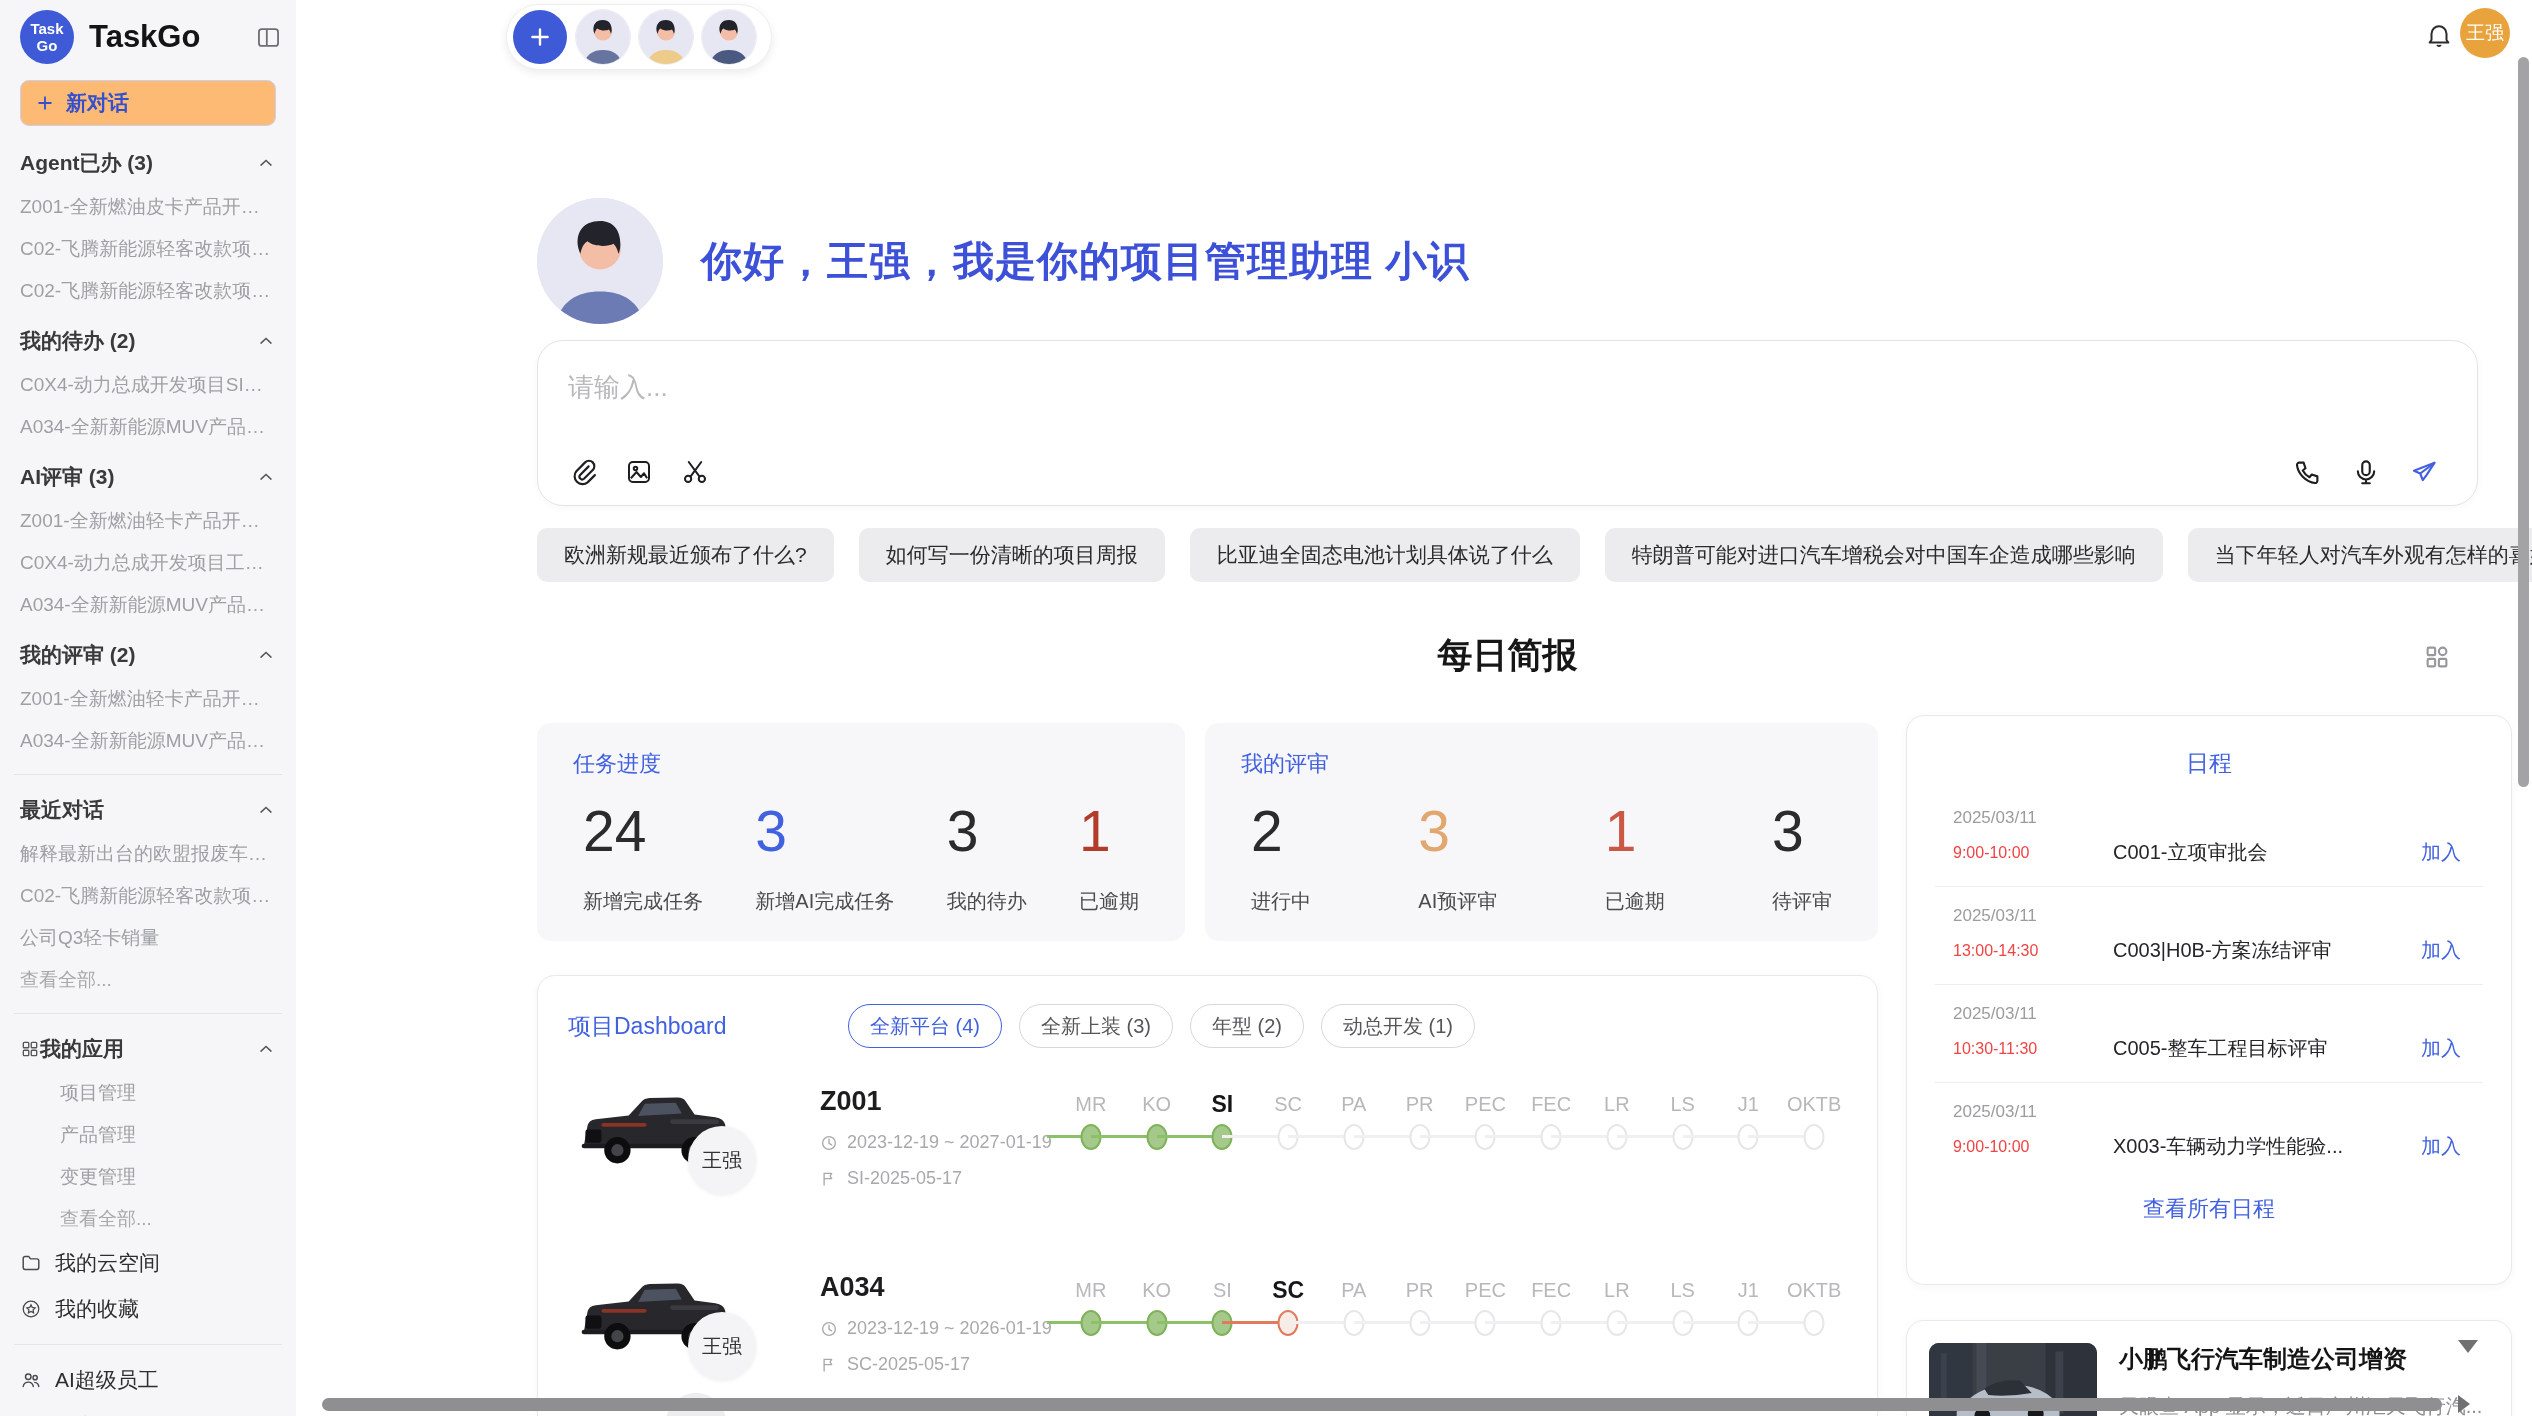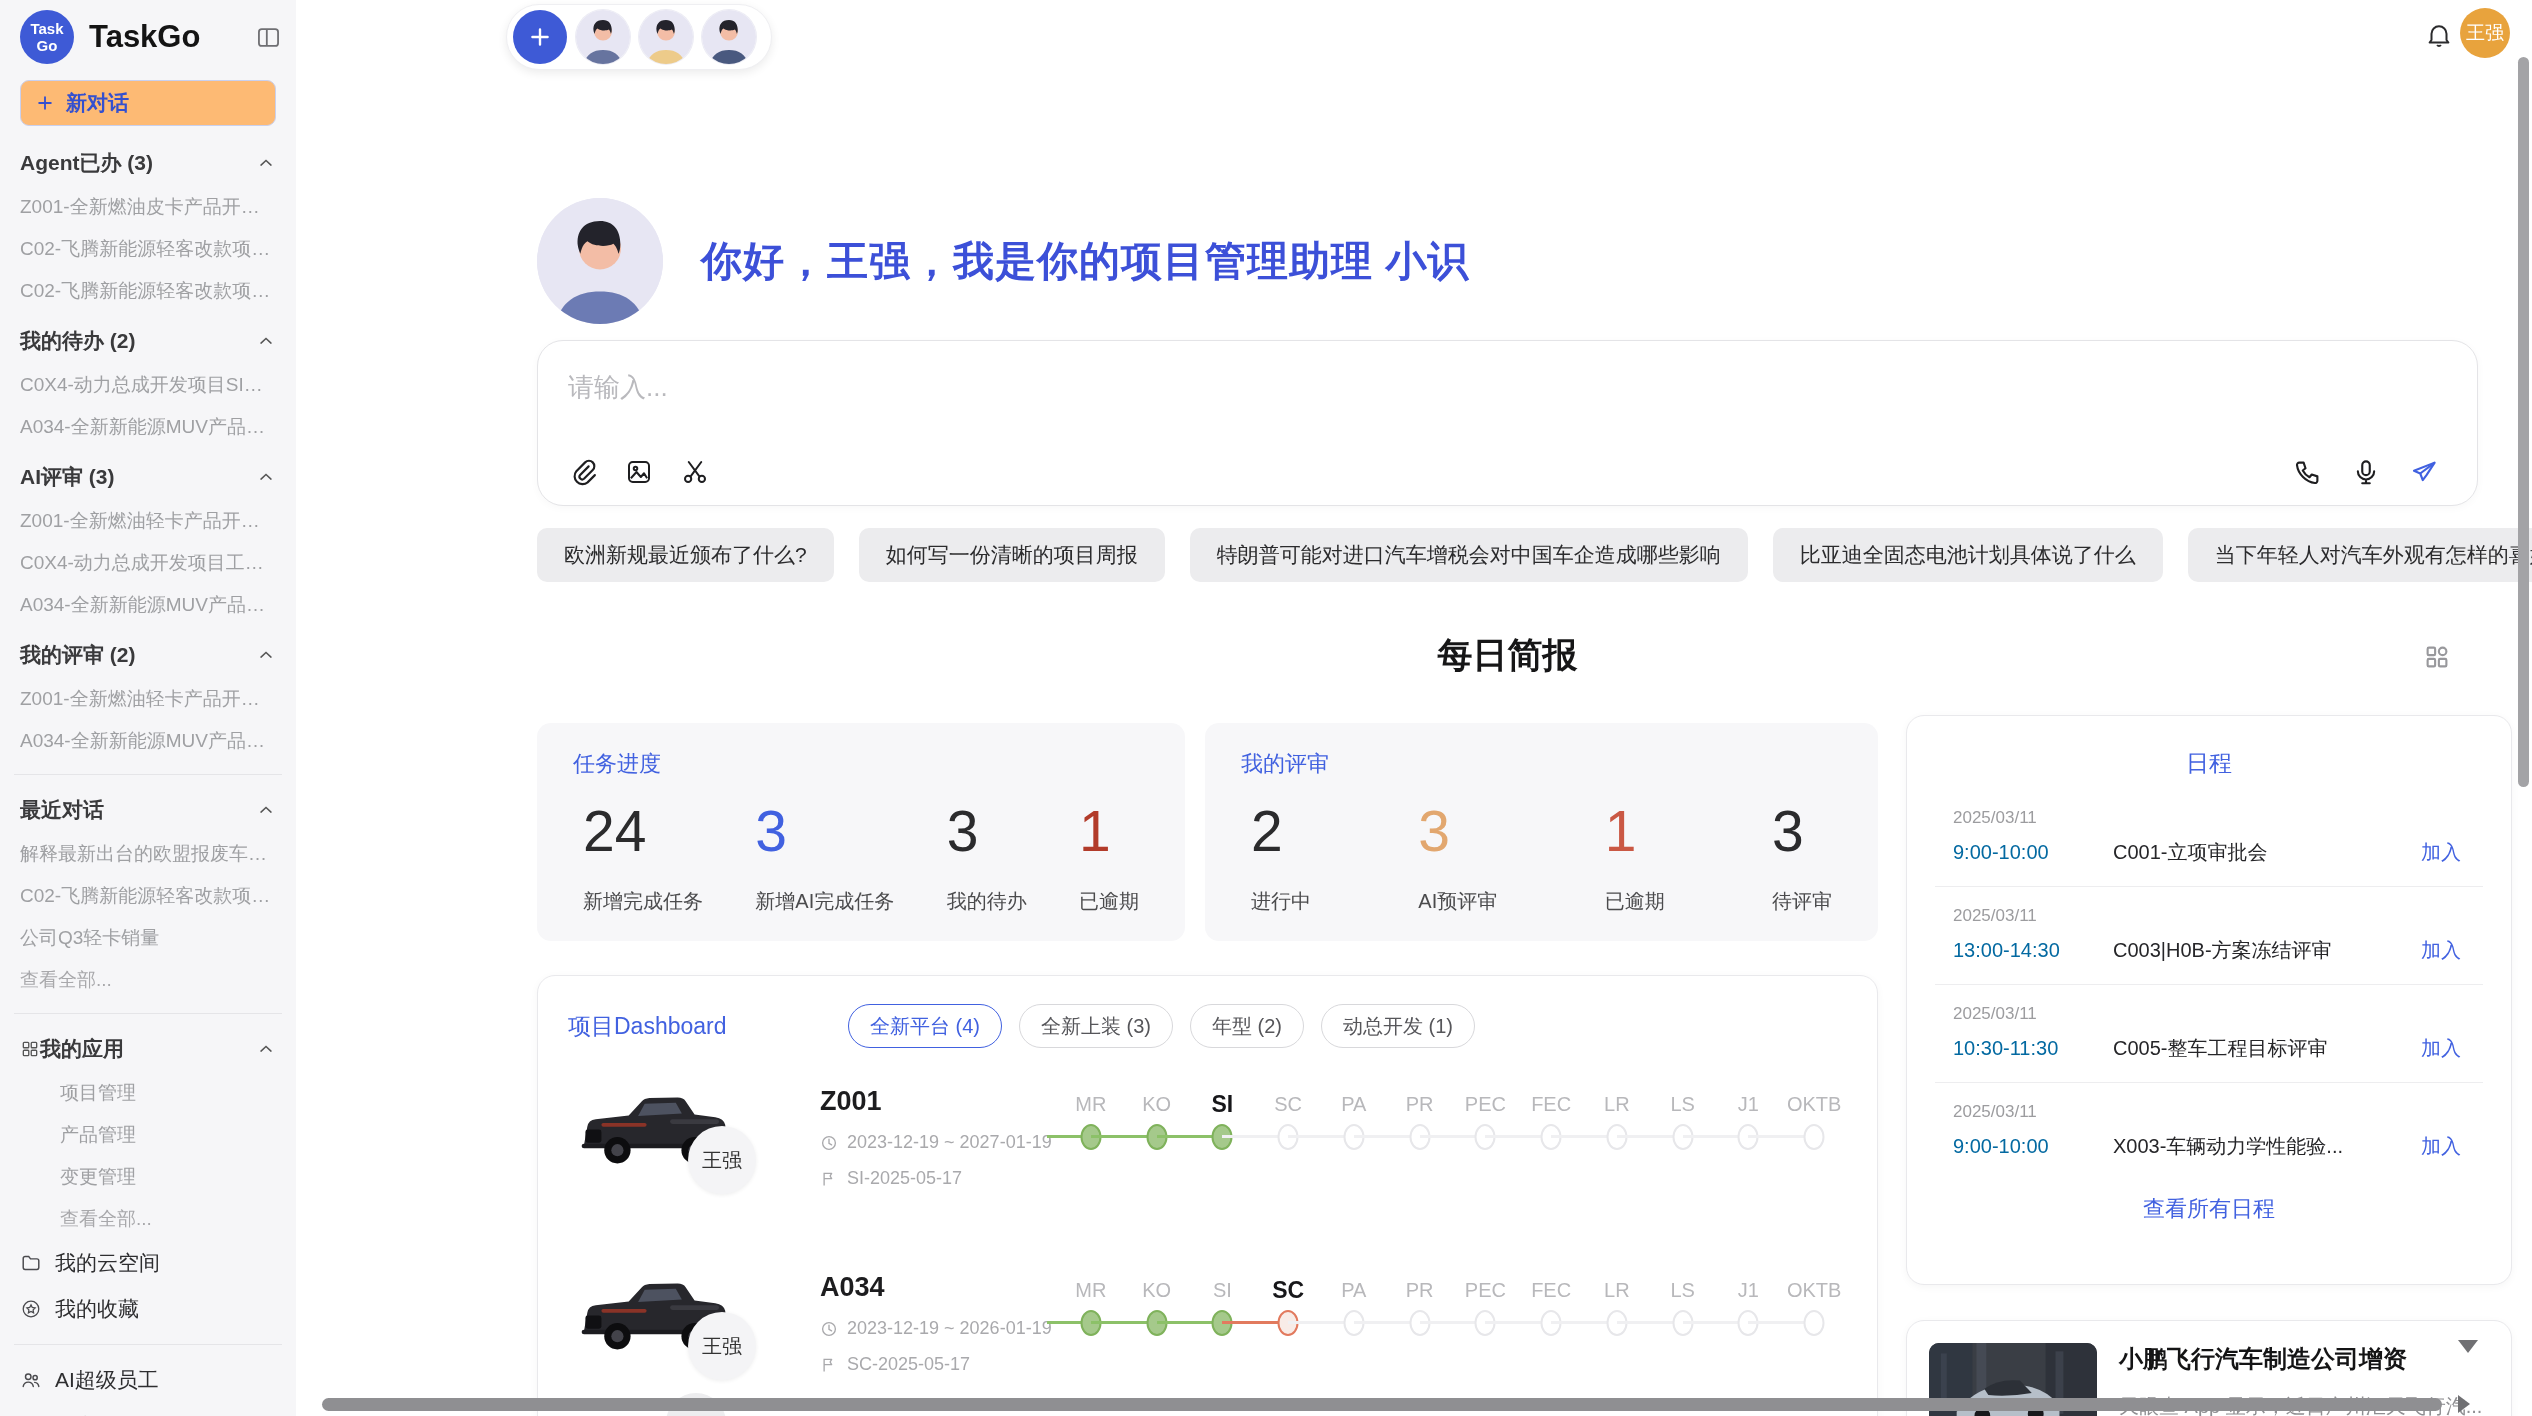--- a/index.html
+++ b/index.html
@@ -98,21 +98,21 @@
   .dot.overdue { background:#f8ece7; border-color:#e27a5e; }
   .ghost-badge { position:absolute; left:128px; top:417px; width:60px; height:60px; border-radius:50%; background:#ededef; }
 
   
   .sched-card { position:absolute; left:1906px; top:715px; width:606px; height:570px; background:#fff; border:1px solid #e9e9ec; border-radius:18px; box-shadow:0 2px 8px rgba(0,0,0,.04); padding-top:32px; overflow:hidden; }
   .sched-title { text-align:center; color:#4161e0; font-size:23px; }
   #sched-list { margin-top:14px; }
   .sched-item { padding:15px 50px 16px 46px; }
   .s-date { font-size:17px; color:#9c9c9f; }
   .s-main { display:flex; align-items:center; margin-top:11px; }
-  .s-time { width:160px; font-size:20px; color:#0369a1; }
+  .s-time { width:160px; font-size:16px; color:#ef4444; }
   .s-name { flex:1; font-size:20px; color:#262629; }
   .s-join { font-size:20px; color:#4161e0; cursor:pointer; }
   .s-div { height:1px; background:#ededef; margin:4px 28px; }
   .sched-footer { text-align:center; color:#4161e0; font-size:22px; margin-top:18px; cursor:pointer; }
 
   
   .news-card { position:absolute; left:1906px; top:1320px; width:606px; height:150px; background:#fff; border:1px solid #e9e9ec; border-radius:18px; box-shadow:0 2px 8px rgba(0,0,0,.04); padding:22px; display:flex; gap:22px; overflow:hidden; cursor:pointer; }
   .news-img { width:168px; height:100px; border-radius:10px; overflow:hidden; flex:0 0 168px; }
   .news-img svg { display:block; width:100%; height:100%; }
   .news-title { font-size:24px; font-weight:700; color:#141415; }
@@ -362,22 +362,22 @@
           <path d="M20.5 4.5L4 11l5 2.2 2 5.3 3-4 6.5-10z"></path>
           <path d="M9 13.2l11.5-8.7"></path>
         </svg>
       </span>
   </div>
 </div>
 
 <div id="chips">
     <div class="chip">欧洲新规最近颁布了什么?</div>
     <div class="chip">如何写一份清晰的项目周报</div>
+    <div class="chip">比亚迪全固态电池计划具体说了什么</div>
     <div class="chip">特朗普可能对进口汽车增税会对中国车企造成哪些影响</div>
-    <div class="chip">比亚迪全固态电池计划具体说了什么</div>
     <div class="chip">当下年轻人对汽车外观有怎样的喜好趋势</div>
   </div>
 
 <div class="brief-title">每日简报</div>
 <span class="ic brief-grid" id="brief-grid-ic">
     <svg viewBox="0 0 24 24" fill="none" stroke="currentColor" stroke-width="1.7">
       <rect x="4.5" y="4.5" width="6" height="6" rx="1"></rect>
       <rect x="13.5" y="4.5" width="6" height="6" rx="3"></rect>
       <rect x="4.5" y="13.5" width="6" height="6" rx="1"></rect>
       <rect x="13.5" y="13.5" width="6" height="6" rx="1"></rect>

